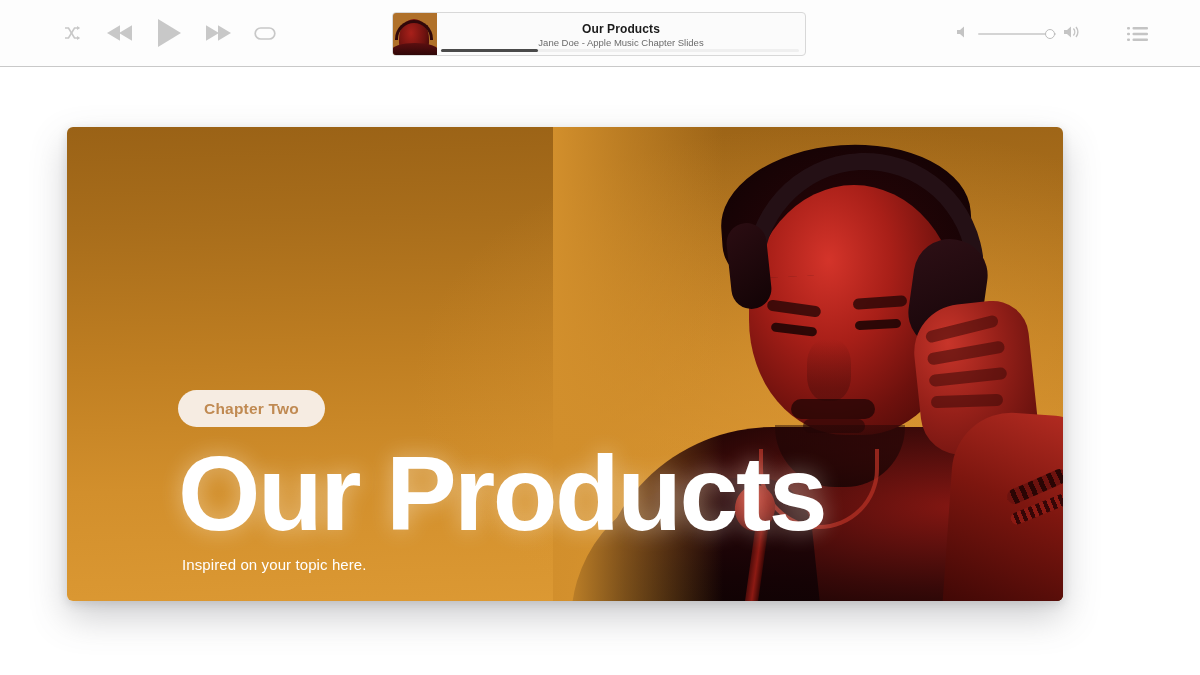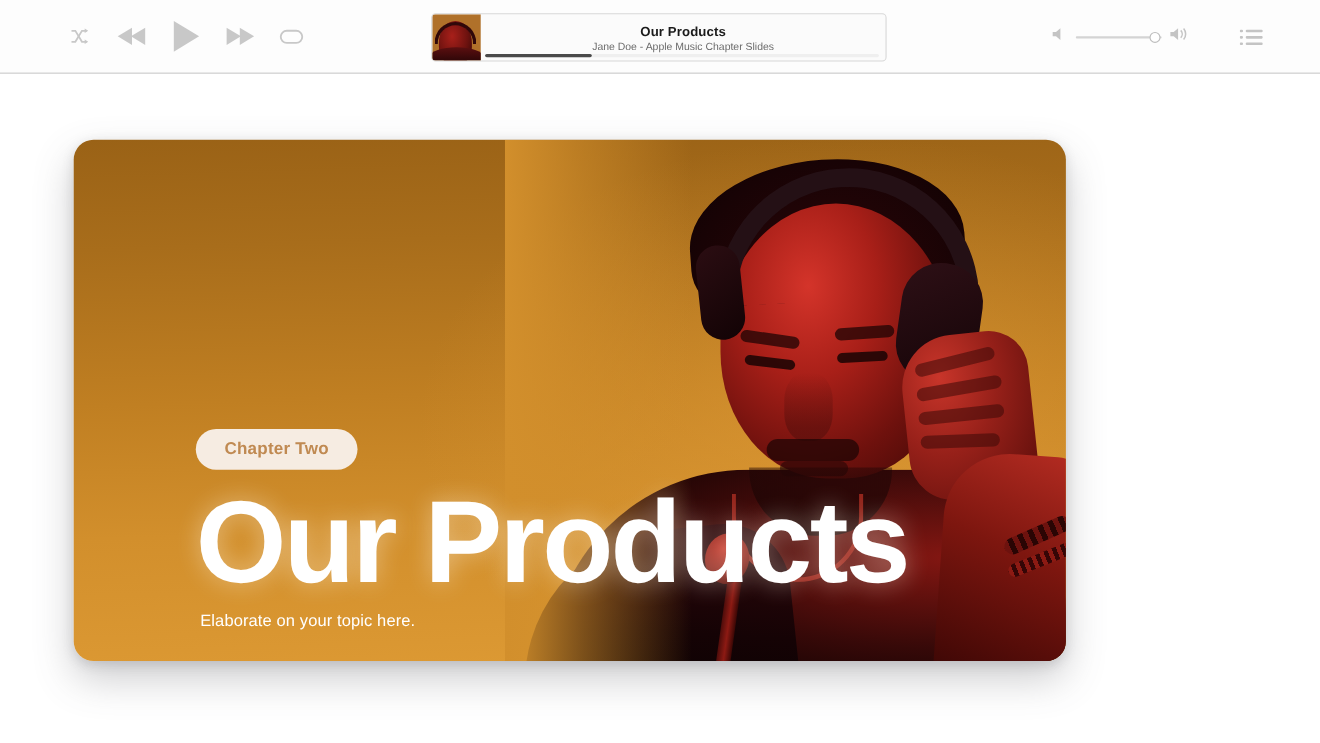--- a/index.html
+++ b/index.html
@@ -92,22 +92,22 @@
   }
   .vol-knob {
     position: absolute; top: -4px; width: 10px; height: 10px;
     border-radius: 50%; background: #ffffff; border: 1px solid #bdbdbd;
   }
   .icon-muted, .icon-loud, .icon-list { color: #c4c4c4; }
 
   
   .slide-wrap {
     position: absolute; left: 67px; top: 127px;
-    width: 902px; height: 474px;
-    border-radius: 18px;
+    width: 996px; height: 474px;
+    border-radius: 6px;
     box-shadow: 0 16px 36px rgba(90,90,95,.30), 0 3px 10px rgba(90,90,95,.18);
     overflow: hidden;
     background: linear-gradient(178deg, #9a6216 0%, #a86d1b 20%, #c07f22 48%, #d28f2c 72%, #dd9a34 100%);
   }
   .slide-bg-glow {
     position: absolute; inset: 0;
     background: radial-gradient(ellipse 70% 90% at 78% 55%, rgba(226,157,56,.55) 0%, rgba(226,157,56,0) 62%);
   }
 
   
@@ -390,16 +390,16 @@
       <div class="ph-bracelet"></div>
         <div class="ph-bracelet2"></div>
       <div class="ph-chain"></div>
       <div class="ph-mic-stem"></div>
         <div class="ph-mic-head"></div>
       <div class="photo-fade"></div>
     </div>
 
     <div class="chapter-badge">Chapter Two</div>
     <div class="slide-title">Our Products</div>
-    <div class="slide-sub">Elaborate on your topic here.</div>
+    <div class="slide-sub">Inspired on your topic here.</div>
   </div>
 
 </div>
 
 </body></html>

